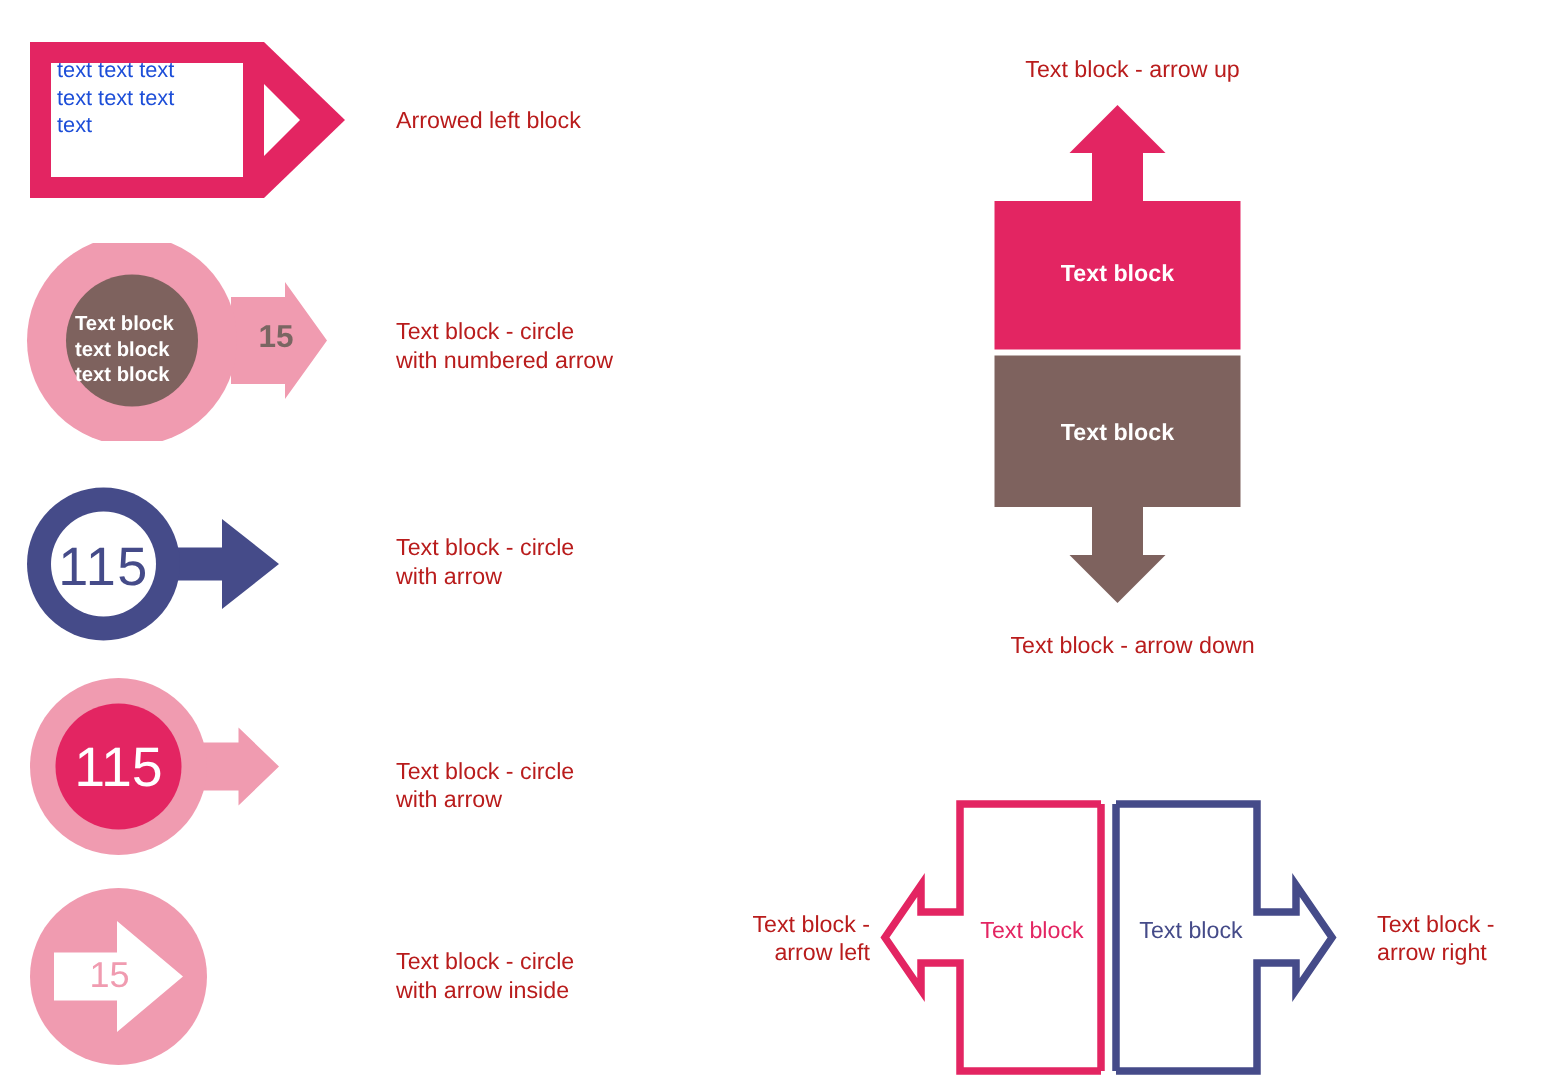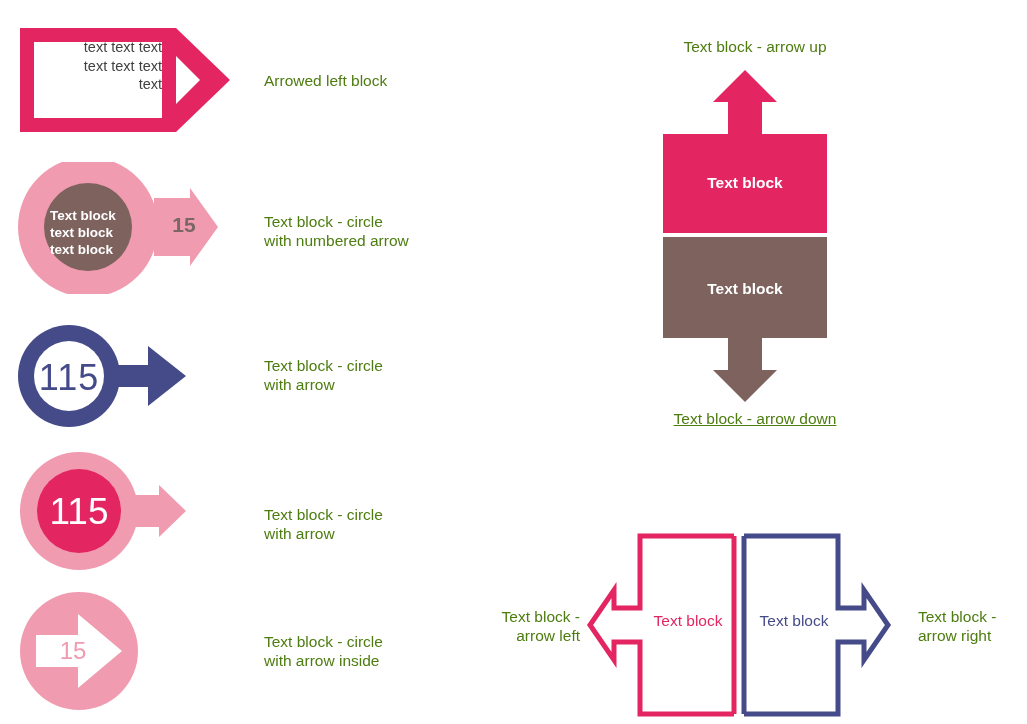--- a/index.html
+++ b/index.html
@@ -16,21 +16,21 @@
   }
   .stage {
     position: absolute;
     left: 0; top: 0;
     width: 1027px;
     height: 724px;
   }
   .abs { position: absolute; }
 
   .caption {
-    color: #4d7c0f;
+    color: #b91c1c;
     font-size: 15.5px;
     line-height: 19px;
     font-family: "Liberation Sans", sans-serif;
     white-space: pre-line;
   }
   .caption-center { text-align: center; }
   .caption-right  { text-align: right; }
 
   .svg-wrap { display: block; }
 
@@ -47,21 +47,21 @@
 
 <div class="stage">
 
   <div class="abs" style="left:16px; top:20px;">
     <svg class="svg-wrap" width="220" height="120" viewBox="0 0 220 120" xmlns="http://www.w3.org/2000/svg">
       <path d="M4 8 L160 8 L214 60 L160 112 L4 112 Z" fill="#e32562"></path>
       <rect x="18" y="22" width="128" height="76" fill="#ffffff"></rect>
       <path d="M160 36 L184 60 L160 84 Z" fill="#ffffff"></path>
     </svg>
     <div class="abs" style="left:22px; top:18px; width:124px;">
-      <div class="shape-text-plain" style="color:#404040; font-size:14.5px; line-height:18.5px; white-space:pre-line;text-align:right;">text text text
+      <div class="shape-text-plain" style="color:#1d4ed8; font-size:14.5px; line-height:18.5px; white-space:pre-line;">text text text
 text text text
 text</div>
     </div>
   </div>
   <div class="abs caption" style="left:264px; top:71px; width:220px;">Arrowed left block</div>
 
   <div class="abs" style="left:14px; top:162px;">
     <svg class="svg-wrap" width="215" height="132" viewBox="0 0 215 132" xmlns="http://www.w3.org/2000/svg">
       <path d="M140 36 L176 36 L176 26 L204 65 L176 104 L176 94 L140 94 Z" fill="#f09bb0"></path>
       <circle cx="74" cy="65" r="70" fill="#f09bb0"></circle>
@@ -130,21 +130,21 @@
 
   <div class="abs" style="left:658px; top:234px;">
     <svg class="svg-wrap" width="180" height="172" viewBox="0 0 180 172" xmlns="http://www.w3.org/2000/svg">
       <path d="M5 3 L169 3 L169 104 L104 104 L104 136 L119 136 L87 168 L55 136 L70 136 L70 104 L5 104 Z" fill="#7e625e"></path>
     </svg>
     <div class="abs" style="left:5px; top:46px; width:164px; text-align:center;">
       <span class="shape-text" style="color:#ffffff; font-size:15.5px;">Text block</span>
     </div>
   </div>
 
-  <div class="abs caption caption-center" style="left:620px; top:409px; width:270px;text-decoration:underline;">Text block - arrow down</div>
+  <div class="abs caption caption-center" style="left:620px; top:421px; width:270px;">Text block - arrow down</div>
 
   <div class="abs caption caption-right" style="left:440px; top:607px; width:140px;">Text block -
 arrow left</div>
 
   <div class="abs" style="left:586px; top:532px;">
     <svg class="svg-wrap" width="152" height="186" viewBox="0 0 152 186" xmlns="http://www.w3.org/2000/svg">
       <path d="M148 4 L54 4 L54 76 L28 76 L28 58 L4 93 L28 128 L28 110 L54 110 L54 182 L148 182" fill="none" stroke="#e32562" stroke-width="5" stroke-linejoin="miter" stroke-linecap="butt"></path>
       <line x1="148" y1="4" x2="148" y2="182" stroke="#e32562" stroke-width="5"></line>
     </svg>
     <div class="abs" style="left:52px; top:80px; width:100px; text-align:center;">

